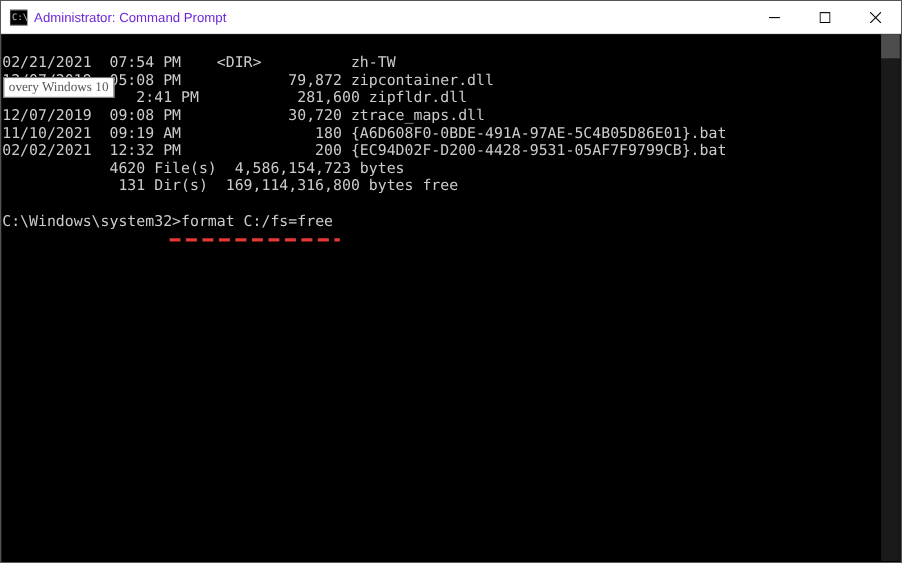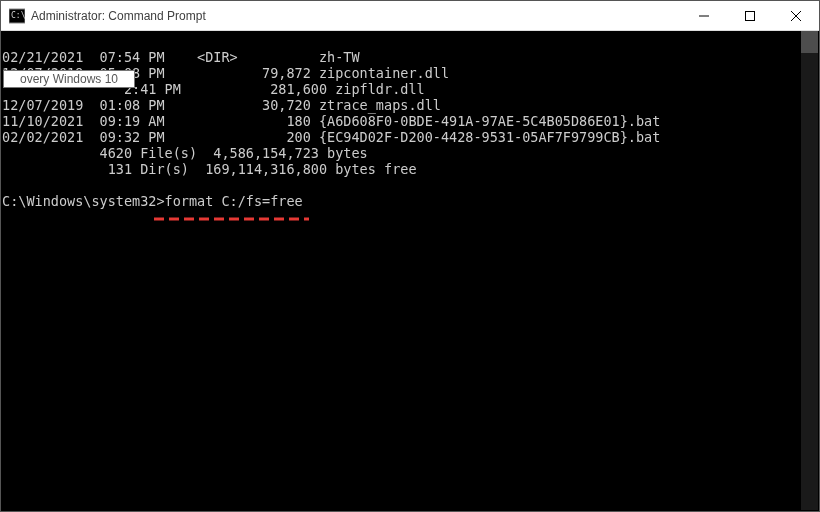--- a/index.html
+++ b/index.html
@@ -38,21 +38,21 @@
       display: inline-flex;
       align-items: center;
       justify-content: center;
     }
     .title-icon svg {
       width: 16px;
       height: 16px;
     }
     .title-text {
       font-size: 12px;
-      color: #404040;
+      color: #6d28d9;
       flex: 1;
     }
     .window-controls {
       display: flex;
       height: 100%;
     }
     .win-btn {
       width: 46px;
       height: 30px;
       display: flex;
@@ -103,22 +103,22 @@
       background: #4d4d4d;
     }
     .tooltip {
       position: absolute;
       top: 69px;
       left: 2px;
       background: #fff;
       border: 1px solid #767676;
       font-size: 12px;
       color: #575757;
-      padding: 1px 16px;
-      font-family: Liberation Sans, sans-serif;
+      padding: 1px 4px;
+      font-family: Liberation Serif, serif;
       z-index: 10;
     }
     .prompt-wrap {
       position: relative;
       display: inline-block;
     }
     .red-underline {
       position: absolute;
       left: 152px;
       top: 15px;
@@ -160,23 +160,23 @@
             <line x1="10" y1="0" x2="0" y2="10" stroke="#000" stroke-width="1"></line>
           </svg>
       </div>
     </div>
   </div>
 
   <div class="terminal">
 <span class="terminal-line">02/21/2021  07:54 PM    &lt;DIR&gt;          zh-TW</span>
 <span class="terminal-line">12/07/2019  05:08 PM            79,872 zipcontainer.dll</span>
 <span class="terminal-line">               2:41 PM           281,600 zipfldr.dll</span>
-<span class="terminal-line">12/07/2019  01:08 PM            30,720 ztrace_maps.dll</span>
+<span class="terminal-line">12/07/2019  09:08 PM            30,720 ztrace_maps.dll</span>
 <span class="terminal-line">11/10/2021  09:19 AM               180 {A6D608F0-0BDE-491A-97AE-5C4B05D86E01}.bat</span>
-<span class="terminal-line">02/02/2021  09:32 PM               200 {EC94D02F-D200-4428-9531-05AF7F9799CB}.bat</span>
+<span class="terminal-line">02/02/2021  12:32 PM               200 {EC94D02F-D200-4428-9531-05AF7F9799CB}.bat</span>
 <span class="terminal-line">            4620 File(s)  4,586,154,723 bytes</span>
 <span class="terminal-line">             131 Dir(s)  169,114,316,800 bytes free</span>
 <span class="terminal-line"></span>
 <span class="prompt-wrap"><span>C:\Windows\system32&gt;</span><span>format C:/fs=free</span><span class="red-underline"><svg viewBox="0 0 155 4">
             <line x1="0" y1="2" x2="155" y2="2" stroke="#e53935" stroke-width="3" stroke-dasharray="10,5"></line>
           </svg></span></span>
   </div>
 
   <div class="scrollbar">
     <div class="scroll-thumb"></div>

